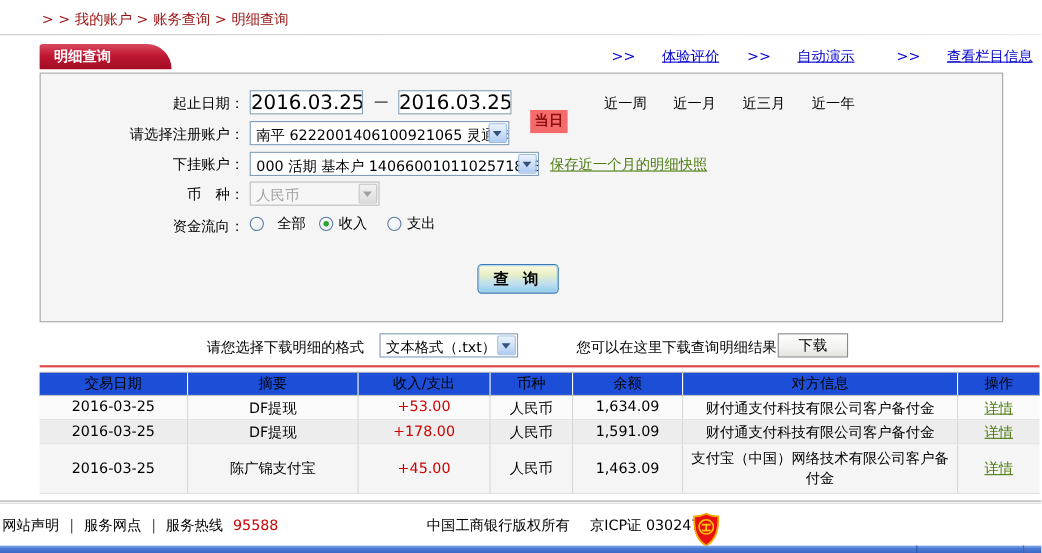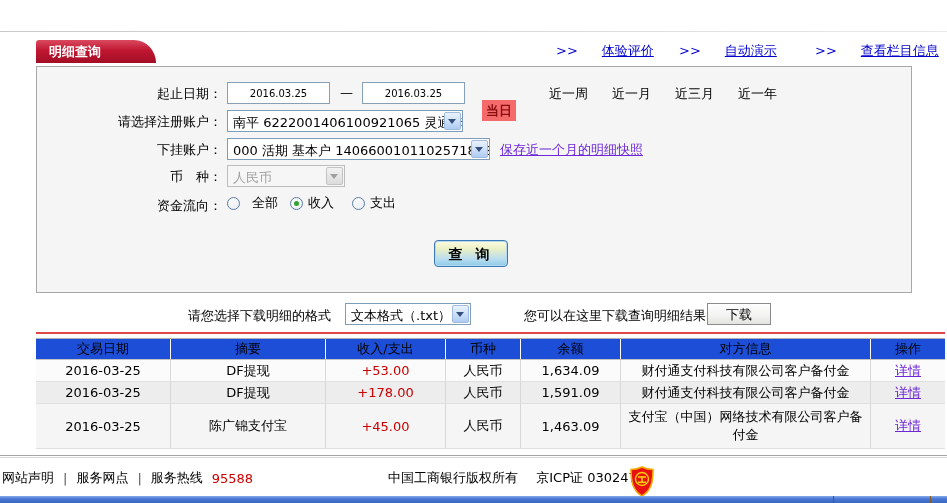--- a/index.html
+++ b/index.html
@@ -19,21 +19,21 @@
     color:#fff;font-weight:bold;font-size:13px;line-height:23px;padding-left:13px;
   }
   
   .toplink{top:42px;color:#0000cc;font-size:13px;white-space:nowrap;cursor:pointer;text-decoration:none;}
   .toplink .lbl{text-decoration:underline;margin-left:24px;}
   
   .panel{left:36px;top:66px;width:874px;height:225px;border:1px solid #a8a8a8;background:#f5f5f5;}
   .flabel{position:absolute;right:689px;white-space:nowrap;color:#000;}
   .date-input{
     position:absolute;width:103px;height:22px;box-sizing:border-box;border:1px solid #85a0b7;
-    background:#fff;text-align:center;font-size:10px;font-family:inherit;color:#000;padding:0;
+    background:#fff;text-align:center;font-size:18px;font-family:inherit;color:#000;padding:0;
   }
   .today-btn{
     position:absolute;width:34px;height:21px;background:#f56b6b;color:#8c0f0f;font-weight:bold;
     text-align:center;line-height:21px;font-size:13px;cursor:pointer;
   }
   .quick{position:absolute;color:#000;cursor:pointer;white-space:nowrap;}
   .xp-select{position:absolute;height:22px;box-sizing:border-box;border:1px solid #7f9db9;background:#fff;cursor:pointer;}
   .xp-select .sel-text{display:block;padding:3px 20px 0 5px;font-size:13px;white-space:nowrap;overflow:hidden;}
   .xp-select .sel-arrow{
     position:absolute;right:1px;top:1px;bottom:1px;width:17px;
@@ -41,21 +41,21 @@
     border:1px solid #9ebcdf;border-radius:2px;box-sizing:border-box;
   }
   .xp-select .chev{
     position:absolute;left:3px;top:6px;width:0;height:0;
     border-left:4px solid transparent;border-right:4px solid transparent;border-top:5px solid #33517c;
   }
   .xp-select.disabled{border-color:#bdbdbd;background:#f6f6f6;cursor:default;}
   .xp-select.disabled .sel-text{color:#9f9f9f;}
   .xp-select.disabled .sel-arrow{background:linear-gradient(180deg,#f2f2f2,#dcdcdc);border-color:#c3c3c3;}
   .xp-select.disabled .chev{border-top-color:#9f9f9f;}
-  .blue-link{color:#6d28d9;text-decoration:underline;cursor:pointer;white-space:nowrap;}
+  .blue-link{color:#4d7c0f;text-decoration:underline;cursor:pointer;white-space:nowrap;}
   
   .radio-group{position:absolute;display:flex;align-items:center;gap:5px;cursor:pointer;}
   .radio{
     width:13px;height:13px;box-sizing:border-box;border:1px solid #5a7ba6;border-radius:50%;
     background:linear-gradient(135deg,#fdfdfd,#e9edf2);display:flex;align-items:center;justify-content:center;
   }
   .radio .dot{width:5px;height:5px;border-radius:50%;background:transparent;}
   .radio.checked .dot{background:#2ea12e;}
   .query-btn{
     position:absolute;width:74px;height:27px;box-sizing:border-box;cursor:pointer;
@@ -99,20 +99,21 @@
   .badge{left:630px;top:466px;width:24px;height:31px;}
   .bottom-bar{left:0;top:496px;width:947px;height:7px;background:linear-gradient(180deg,#85abe9 0%,#4a79d4 40%,#3b67c6 100%);}
   .bar-div1{left:833px;top:496px;width:1px;height:7px;background:#2d54ab;}
   .bar-div2{left:930px;top:496px;width:1px;height:7px;background:#8a5a20;}
 </style>
 </head>
 <body>
 
 <div id="page">
 
+  <div class="abs breadcrumb">&gt; &gt; 我的账户 &gt; 账务查询 &gt; 明细查询</div>
   <div class="abs top-divider"></div>
 
   <div class="abs tab">
     <span>明细查询</span>
   </div>
 
   <a class="abs toplink" style="left:556px;"><span>&gt;&gt;</span><span class="lbl">体验评价</span></a>
   <a class="abs toplink" style="left:679px;"><span>&gt;&gt;</span><span class="lbl">自动演示</span></a>
   <a class="abs toplink" style="left:815px;"><span>&gt;&gt;</span><span class="lbl">查看栏目信息</span></a>
 

